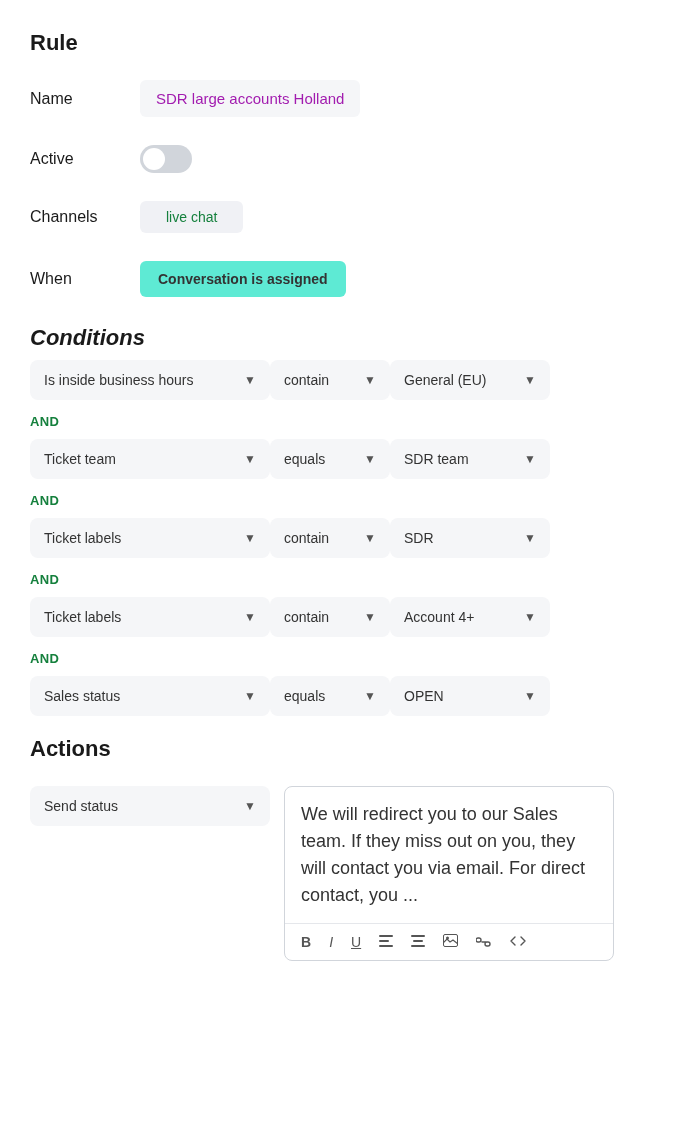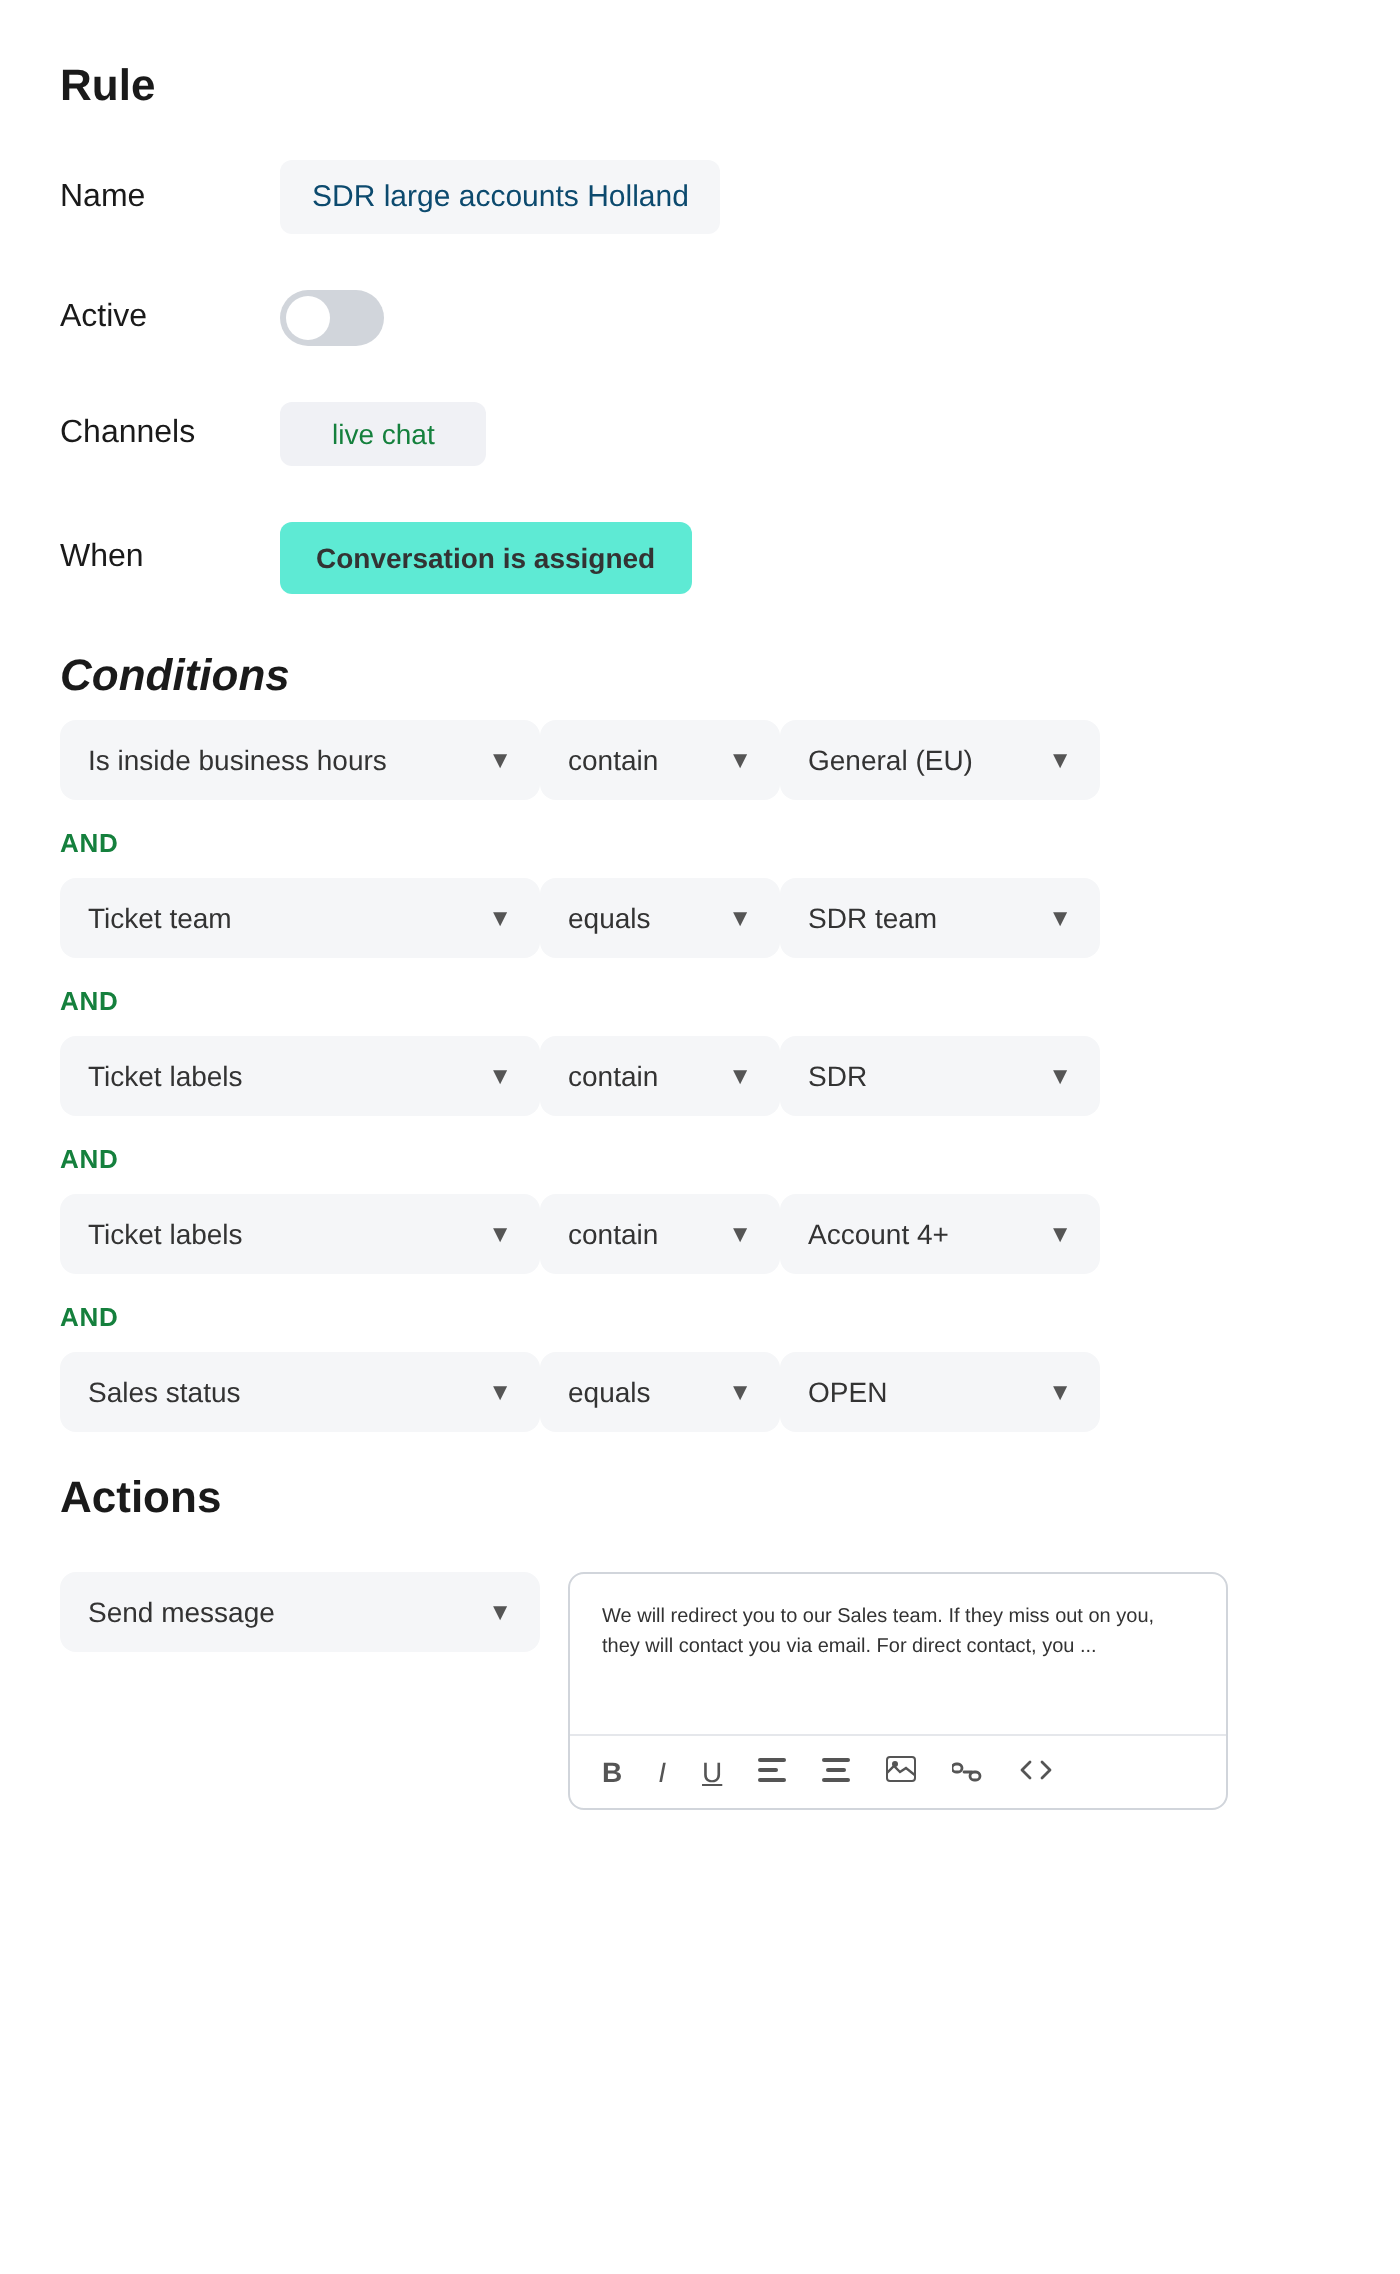--- a/index.html
+++ b/index.html
@@ -32,21 +32,21 @@
       flex-shrink: 0;
     }
 
     
     .name-input {
       background: #f5f6f8;
       border: none;
       border-radius: 6px;
       padding: 10px 16px;
       font-size: 15px;
-      color: #0c4a6e;
+      color: #a21caf;
       width: 220px;
       outline: none;
     }
 
     
     .toggle-wrapper {
       position: relative;
       width: 52px;
       height: 28px;
     }
@@ -157,21 +157,21 @@
 
     .message-editor {
       border: 1.5px solid #d1d5db;
       border-radius: 8px;
       width: 330px;
       overflow: hidden;
     }
 
     .message-text {
       padding: 14px 16px;
-      font-size: 10px;
+      font-size: 18px;
       color: #333;
       line-height: 1.5;
       min-height: 80px;
     }
 
     .editor-toolbar {
       display: flex;
       align-items: center;
       padding: 8px 12px;
       border-top: 1.5px solid #e5e7eb;
@@ -309,21 +309,21 @@
       <span class="chevron-icon">▼</span>
     </div>
   </div>
 </div>
 
 <div class="actions-section">
   <h2 class="section-title">Actions</h2>
 
   <div class="action-row">
     <div class="select-box select-box-wide">
-      <span>Send message</span>
+      <span>Send status</span>
       <span class="chevron-icon">▼</span>
     </div>
 
     <div class="message-editor">
       <div class="message-text" contenteditable="true" style="">We will redirect you to our Sales team. If they miss out on you, they will contact you via email. For direct contact, you ...</div>
       <div class="editor-toolbar">
         <button class="toolbar-btn"><strong>B</strong></button>
         <button class="toolbar-btn"><em>I</em></button>
         <button class="toolbar-btn"><u>U</u></button>
         <button class="toolbar-btn">

